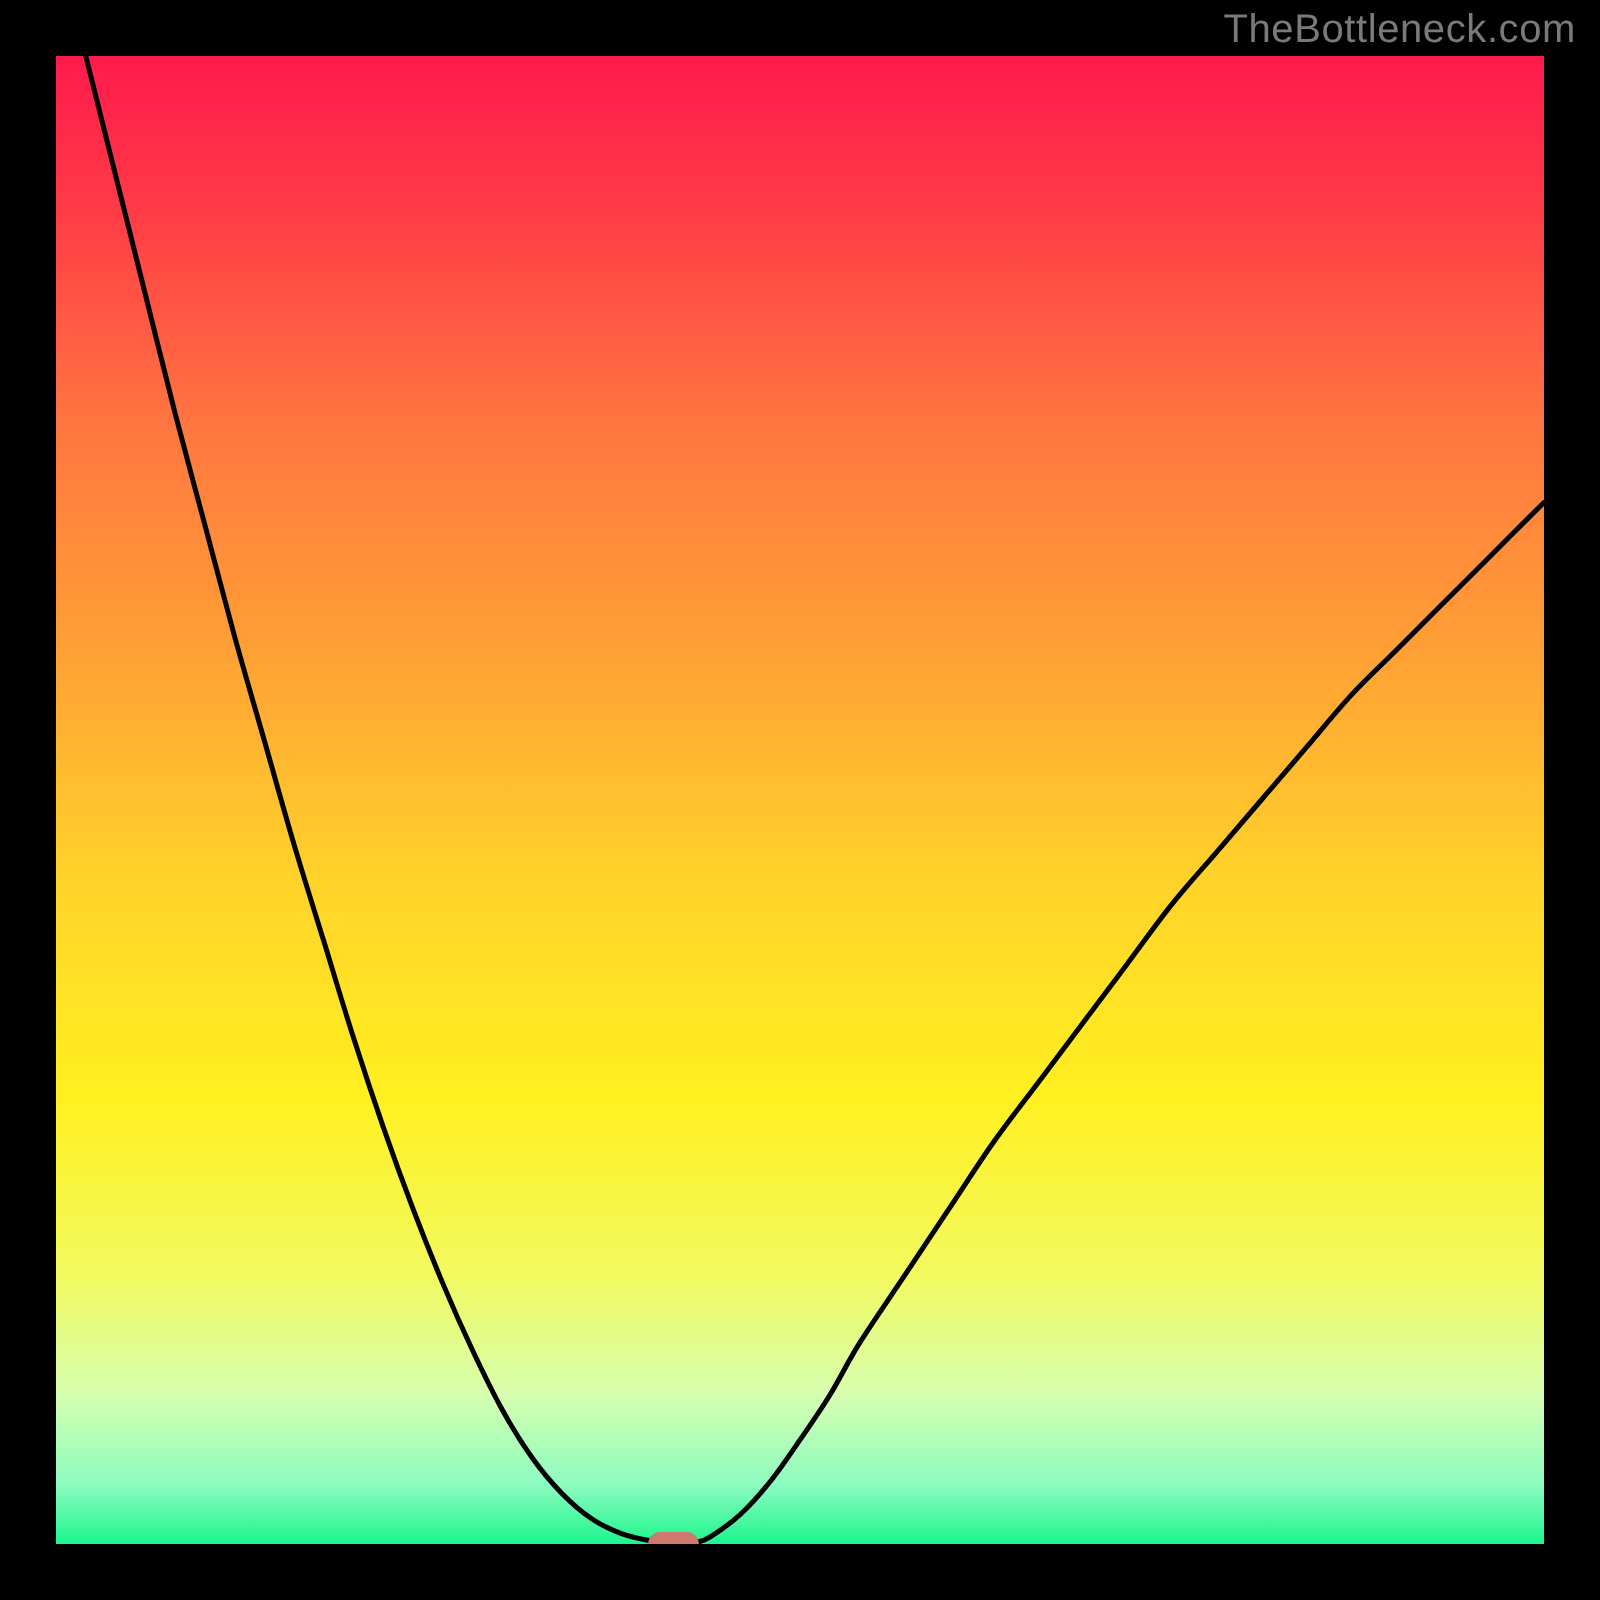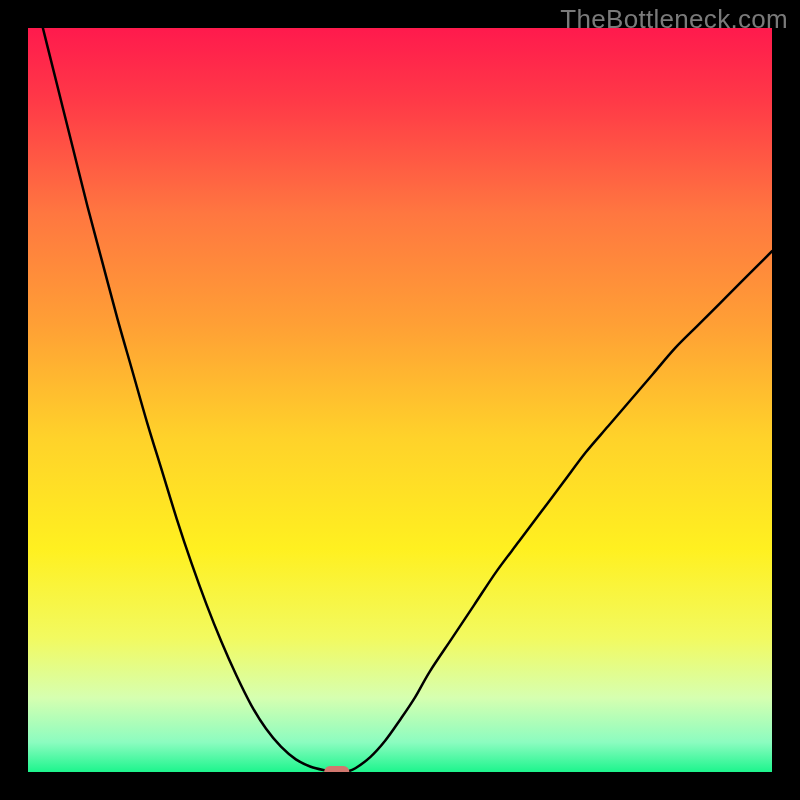--- a/index.html
+++ b/index.html
@@ -15,21 +15,21 @@
     width: 800px;
     height: 800px;
     position: relative;
     background: #000;
   }
   .watermark {
     position: absolute;
     top: 4px;
     right: 12px;
     color: #7a7a7a;
-    font-size: 26px;
+    font-size: 20px;
     font-weight: 500;
     letter-spacing: 0.3px;
     z-index: 10;
   }
   .plot-area {
     position: absolute;
     left: 28px;
     top: 28px;
     width: 744px;
     height: 744px;

